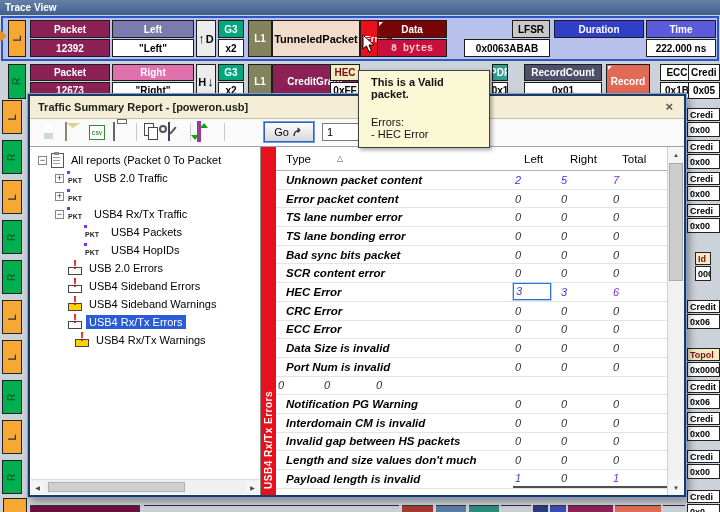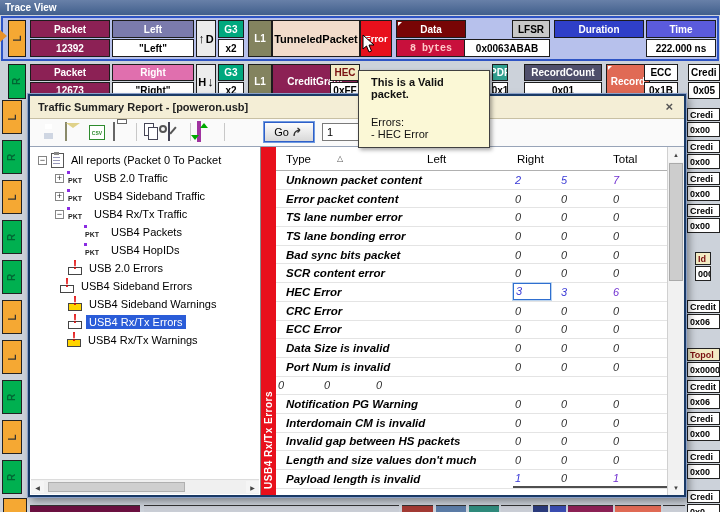--- a/index.html
+++ b/index.html
@@ -125,21 +125,21 @@
   .hscroll{position:absolute;left:1px;right:1px;bottom:1px;height:14px;background:#f0f0f0;border-top:1px solid #dcdcdc;display:flex;align-items:center;}
   .sc-btn{width:13px;height:12px;background:#f5f5f5;color:#444;font-size:6px;display:flex;align-items:center;justify-content:center;cursor:pointer;flex:none;}
   .h-track{flex:1;height:12px;position:relative;}
   .h-thumb{position:absolute;left:4px;top:1px;width:68%;height:10px;background:#cfcfcf;border:1px solid #b0b0b0;box-sizing:border-box;cursor:pointer;}
   
   .band{width:15px;background:#e8101c;position:relative;flex:none;}
   .band-label{position:absolute;bottom:6px;left:2px;color:#fff;font-size:10px;font-weight:bold;
      writing-mode:vertical-rl;transform:rotate(180deg);letter-spacing:.5px;white-space:nowrap;}
   
   .tbl{flex:1;display:flex;flex-direction:column;background:#fff;position:relative;overflow:hidden;}
-  .tbl-header{height:23px;display:flex;align-items:center;border-bottom:1px solid #b0b0b0;font-size:11.5px;color:#000;padding-right:17px;gap:44px;}
+  .tbl-header{height:23px;display:flex;align-items:center;border-bottom:1px solid #b0b0b0;font-size:11.5px;color:#000;padding-right:8px;}
   .th-type{flex:1;padding-left:10px;display:flex;align-items:center;gap:26px;}
   .sort-glyph{font-size:8px;color:#555;}
   .th-num{flex:none;padding-left:2px;box-sizing:border-box;}
   .col-left{width:46px;}.col-right{width:52px;}.col-total{width:56px;}
   .tbl-rows{flex:1;font-style:italic;}
   .tbl-row{height:18.7px;display:flex;align-items:center;border-bottom:1px solid #e4e4e4;padding-right:17px;box-sizing:border-box;}
   .c-type{flex:1;padding-left:10px;font-weight:bold;font-size:11.5px;white-space:nowrap;overflow:hidden;}
   .c-num{flex:none;font-size:11px;padding-left:2px;box-sizing:border-box;color:#333;}
   .nz-lr{color:#3a3ad6;}
   .nz-tot{color:#7030d0;}
@@ -176,21 +176,21 @@
     <span class="arr">↑</span>
       <span class="hdl">D</span>
   </div>
   <div class="cell" style="left:215px;width:26px;">
     <div class="sub c-green">G3</div>
     <div class="sub c-white">x2</div>
   </div>
   <div class="cell one sub c-olive" style="left:245px;width:24px;">L1</div>
   <div class="cell one sub c-peach" style="left:269px;width:88px;">TunneledPacket</div>
   <div class="cell one sub c-red" style="left:357px;width:32px;">Error</div>
-  <div class="cell" style="left:393px;width:70px;">
+  <div class="cell" style="left:374px;width:70px;">
     <div class="sub c-dkred flag">Data</div>
     <div class="sub c-crimson">8 bytes</div>
   </div>
   <div class="cell" style="left:461px;width:86px;">
     <div class="sub c-silver">LFSR</div>
     <div class="sub c-white">0x0063ABAB</div>
   </div>
   <div class="cell" style="left:551px;width:90px;">
     <div class="sub c-blue">Duration</div>
   </div>
@@ -228,21 +228,21 @@
   </div>
   <div class="cell" style="left:491px;width:16px;">
     <div class="sub c-teal">PDF</div>
     <div class="sub c-white">0x1</div>
   </div>
   <div class="cell" style="left:523px;width:78px;">
     <div class="sub c-dslate">RecordCount</div>
     <div class="sub c-white">0x01</div>
   </div>
   <div class="cell one sub c-salmon flag" style="left:605px;width:44px;">Record</div>
-  <div class="cell" style="left:643px;width:34px;">
+  <div class="cell" style="left:659px;width:34px;">
     <div class="sub c-white">ECC</div>
     <div class="sub c-white">0x1B</div>
   </div>
   <div class="cell" style="left:687px;width:32px;">
     <div class="sub c-white" style="justify-content:flex-start;padding-left:2px;">Credi</div>
     <div class="sub c-white">0x05</div>
   </div>
 </div>
 
 <div id="left-rail">
@@ -379,21 +379,20 @@
             <span class="t-label">All reports (Packet 0 To Packet</span>
           </div>
           <div class="t-row" style="padding-left: 25px;">
             <span class="t-exp">+</span>
             <span class="t-ico ico-pkt">PKT</span>
             <span class="t-label">USB 2.0 Traffic</span>
           </div>
           <div class="t-row" style="padding-left: 25px;">
             <span class="t-exp">+</span>
             <span class="t-ico ico-pkt">PKT</span>
-            <span class="t-label">USB4 Sideband Traffic</span>
           </div>
           <div class="t-row" style="padding-left: 25px;">
             <span class="t-exp">−</span>
             <span class="t-ico ico-pkt">PKT</span>
             <span class="t-label">USB4 Rx/Tx Traffic</span>
           </div>
           <div class="t-row" style="padding-left: 42px;">
             <span class="t-spacer"></span>
             <span class="t-ico ico-pkt">PKT</span>
             <span class="t-label">USB4 Packets</span>
@@ -401,36 +400,36 @@
           <div class="t-row" style="padding-left: 42px;">
             <span class="t-spacer"></span>
             <span class="t-ico ico-pkt">PKT</span>
             <span class="t-label">USB4 HopIDs</span>
           </div>
           <div class="t-row" style="padding-left: 25px;">
             <span class="t-spacer"></span>
             <span class="t-ico ico-err"></span>
             <span class="t-label">USB 2.0 Errors</span>
           </div>
-          <div class="t-row" style="padding-left: 17px;">
+          <div class="t-row" style="padding-left: 25px;">
             <span class="t-spacer"></span>
             <span class="t-ico ico-err"></span>
             <span class="t-label">USB4 Sideband Errors</span>
           </div>
           <div class="t-row" style="padding-left: 25px;">
             <span class="t-spacer"></span>
             <span class="t-ico ico-warn"></span>
             <span class="t-label">USB4 Sideband Warnings</span>
           </div>
           <div class="t-row selected" style="padding-left: 25px;">
             <span class="t-spacer"></span>
             <span class="t-ico ico-err"></span>
             <span class="t-label">USB4 Rx/Tx Errors</span>
           </div>
-          <div class="t-row" style="padding-left: 24px;">
+          <div class="t-row" style="padding-left: 32px;">
             <span class="t-spacer"></span>
             <span class="t-ico ico-warn"></span>
             <span class="t-label">USB4 Rx/Tx Warnings</span>
           </div>
         </div>
       <div class="hscroll">
         <span class="sc-btn">◀</span>
         <span class="h-track">
             <span class="h-thumb"></span>
           </span>

